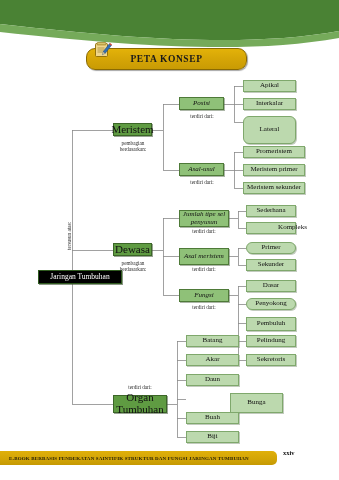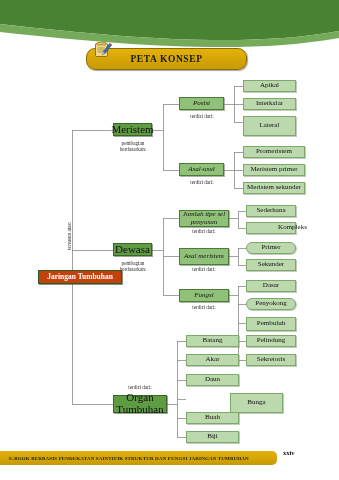--- a/index.html
+++ b/index.html
@@ -61,24 +61,24 @@
     font-size:7px;
     font-style:italic;
   }
   .node.major{
     background:#5f9b42;
     border:1px solid #3c6628;
     box-shadow:1px 1px 0 rgba(70,90,60,.55);
     font-size:11px;
   }
   .node.root{
-    background:#c2410c;
+    background:#000000;
     border:1px solid #2f5a1f;
     box-shadow:1px 1px 0 rgba(60,80,50,.6);
-    font-size:7.5px;font-weight:bold;color:#fff;
+    font-size:7.5px;font-weight:normal;color:#fff;
   }
   .node .lbl{display:block;padding:0 2px;}
 
   
   .conn-label{
     position:absolute;
     font-size:5.2px;color:#2b2b2b;
     font-family:"Liberation Serif", serif;
     text-align:center;line-height:1.15;
     white-space:pre-line;
@@ -223,21 +223,21 @@
     <span class="lbl">Posisi</span>
   </div>
   <div class="conn-label" style="left:176px;top:114px;width:52px;">terdiri dari:</div>
 
   <div class="node leaf" style="left:243px;top:80px;width:53px;height:12px;">
     <span class="lbl">Apikal</span>
   </div>
   <div class="node leaf" style="left:243px;top:98px;width:53px;height:12px;">
     <span class="lbl">Interkalar</span>
   </div>
-  <div class="node leaf" style="left:243px;top:116px;width:53px;height:20px;">
+  <div class="node leaf" style="left:243px;top:116px;width:53px;height:28px;border-radius:6px;">
     <span class="lbl">Lateral</span>
   </div>
 
   <div class="node mid" style="left:179px;top:163px;width:45px;height:13px;">
     <span class="lbl">Asal-usul</span>
   </div>
   <div class="conn-label" style="left:176px;top:180px;width:52px;">terdiri dari:</div>
 
   <div class="node leaf" style="left:243px;top:146px;width:62px;height:12px;">
     <span class="lbl">Promeristem</span>

